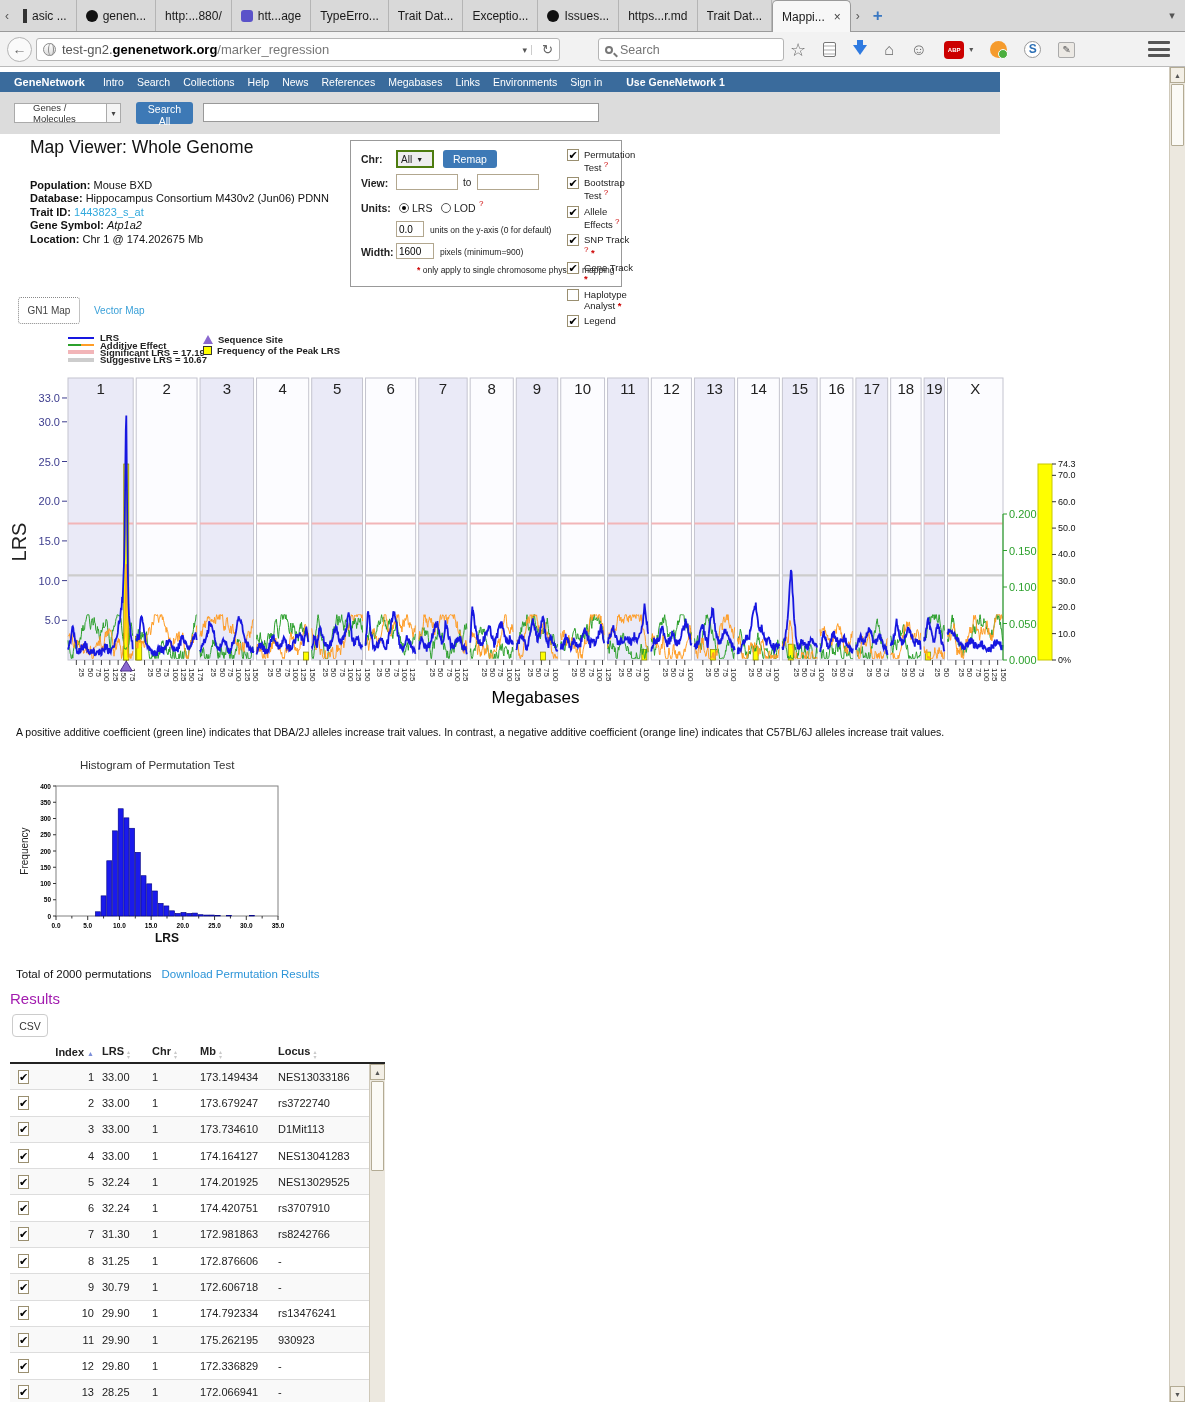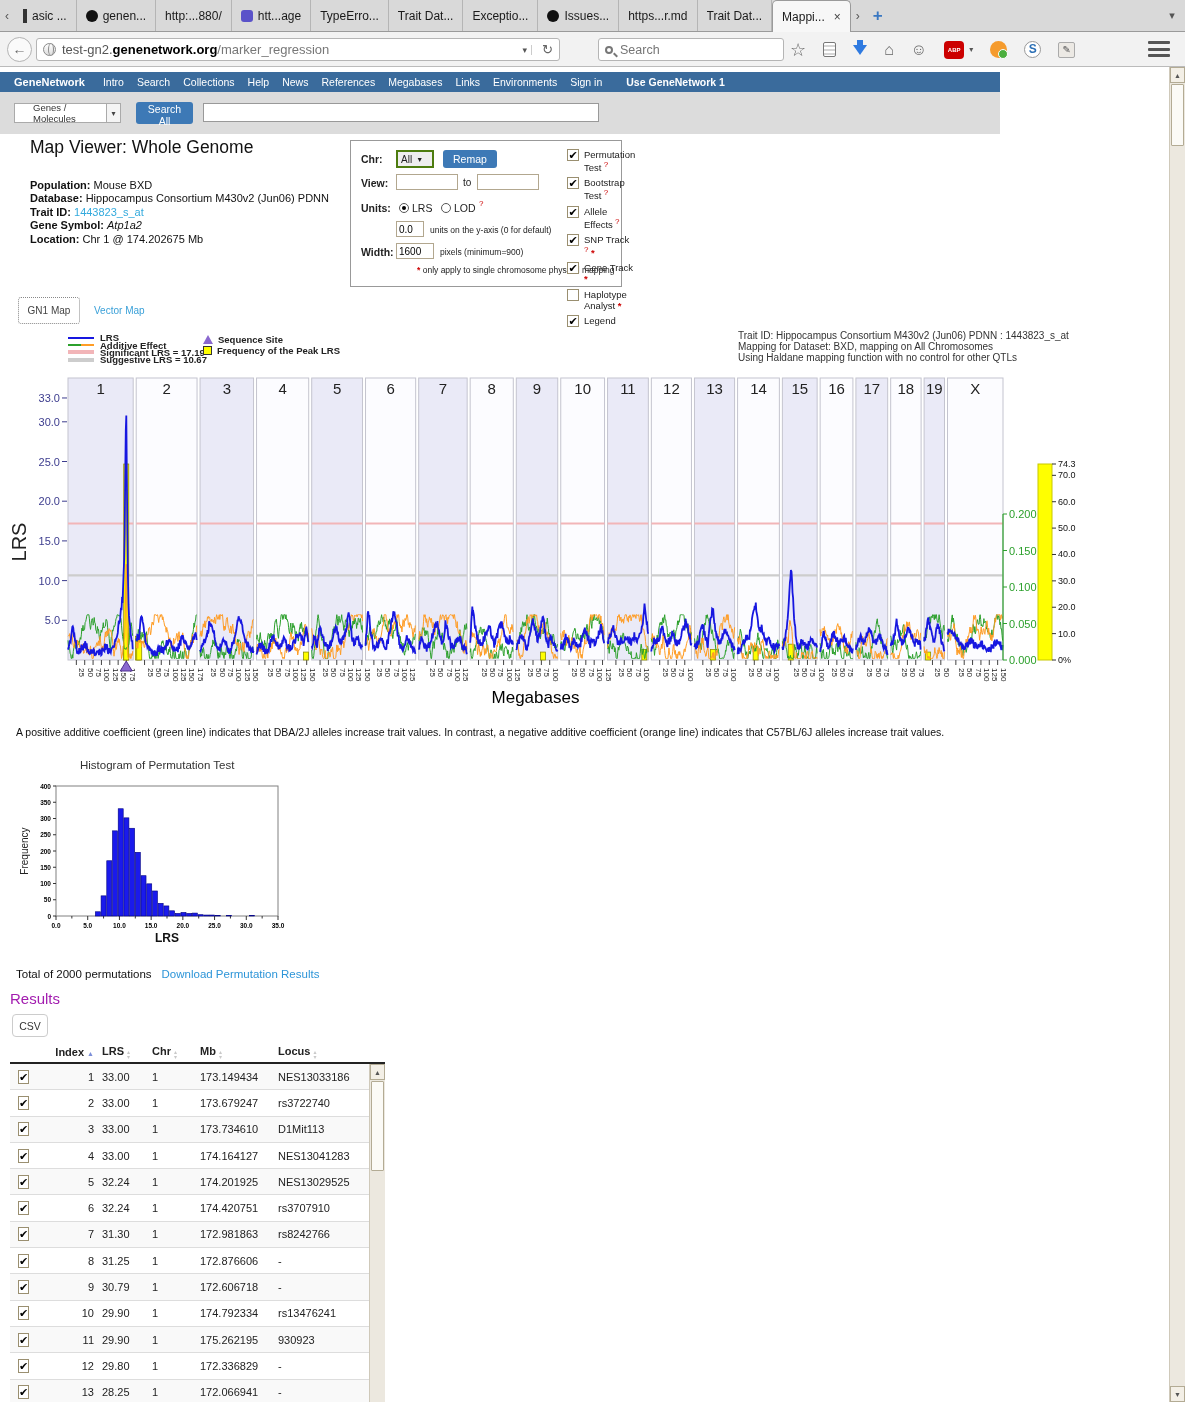--- a/index.html
+++ b/index.html
@@ -334,25 +334,20 @@
     </div>
   <div class="markerlegend" id="marker-legend">
       <div class="mkrow">
         <span class="tri"></span>
         <div>Sequence Site</div>
       </div>
       <div class="mkrow">
         <span class="ysq"></span>
         <div>Frequency of the Peak LRS</div>
       </div>
-    </div>
-  <div class="traitinfo" id="trait-info">
-      <div>Trait ID: Hippocampus Consortium M430v2 (Jun06) PDNN : 1443823_s_at</div>
-      <div>Mapping for Dataset: BXD, mapping on All Chromosomes</div>
-      <div>Using Haldane mapping function with no control for other QTLs</div>
     </div>
 
   <svg class="mapsvg" id="map-svg" width="1085" height="342">
       <rect x="68" y="6" width="65.1980198019802" height="282" fill="#eaeaf7" stroke="#c4c4cf" stroke-width="1"></rect>
       <text x="100.5990099009901" y="22" text-anchor="middle" font-size="15" fill="#222">1</text>
       <line x1="68" y1="151.51139999999998" x2="133.1980198019802" y2="151.51139999999998" stroke="#f2b5b8" stroke-width="2.2"></line>
       <line x1="68" y1="203.28019999999998" x2="133.1980198019802" y2="203.28019999999998" stroke="#cdcdcd" stroke-width="2.2"></line>
       <line x1="76.35872048743336" y1="288" x2="76.35872048743336" y2="293" stroke="#444" stroke-width="1"></line>
       <text x="79.35872048743336" y="296" font-size="8" fill="#222" text-anchor="start" transform="rotate(90 79.35872048743336 296)">25</text>
       <line x1="84.71744097486672" y1="288" x2="84.71744097486672" y2="293" stroke="#444" stroke-width="1"></line>

